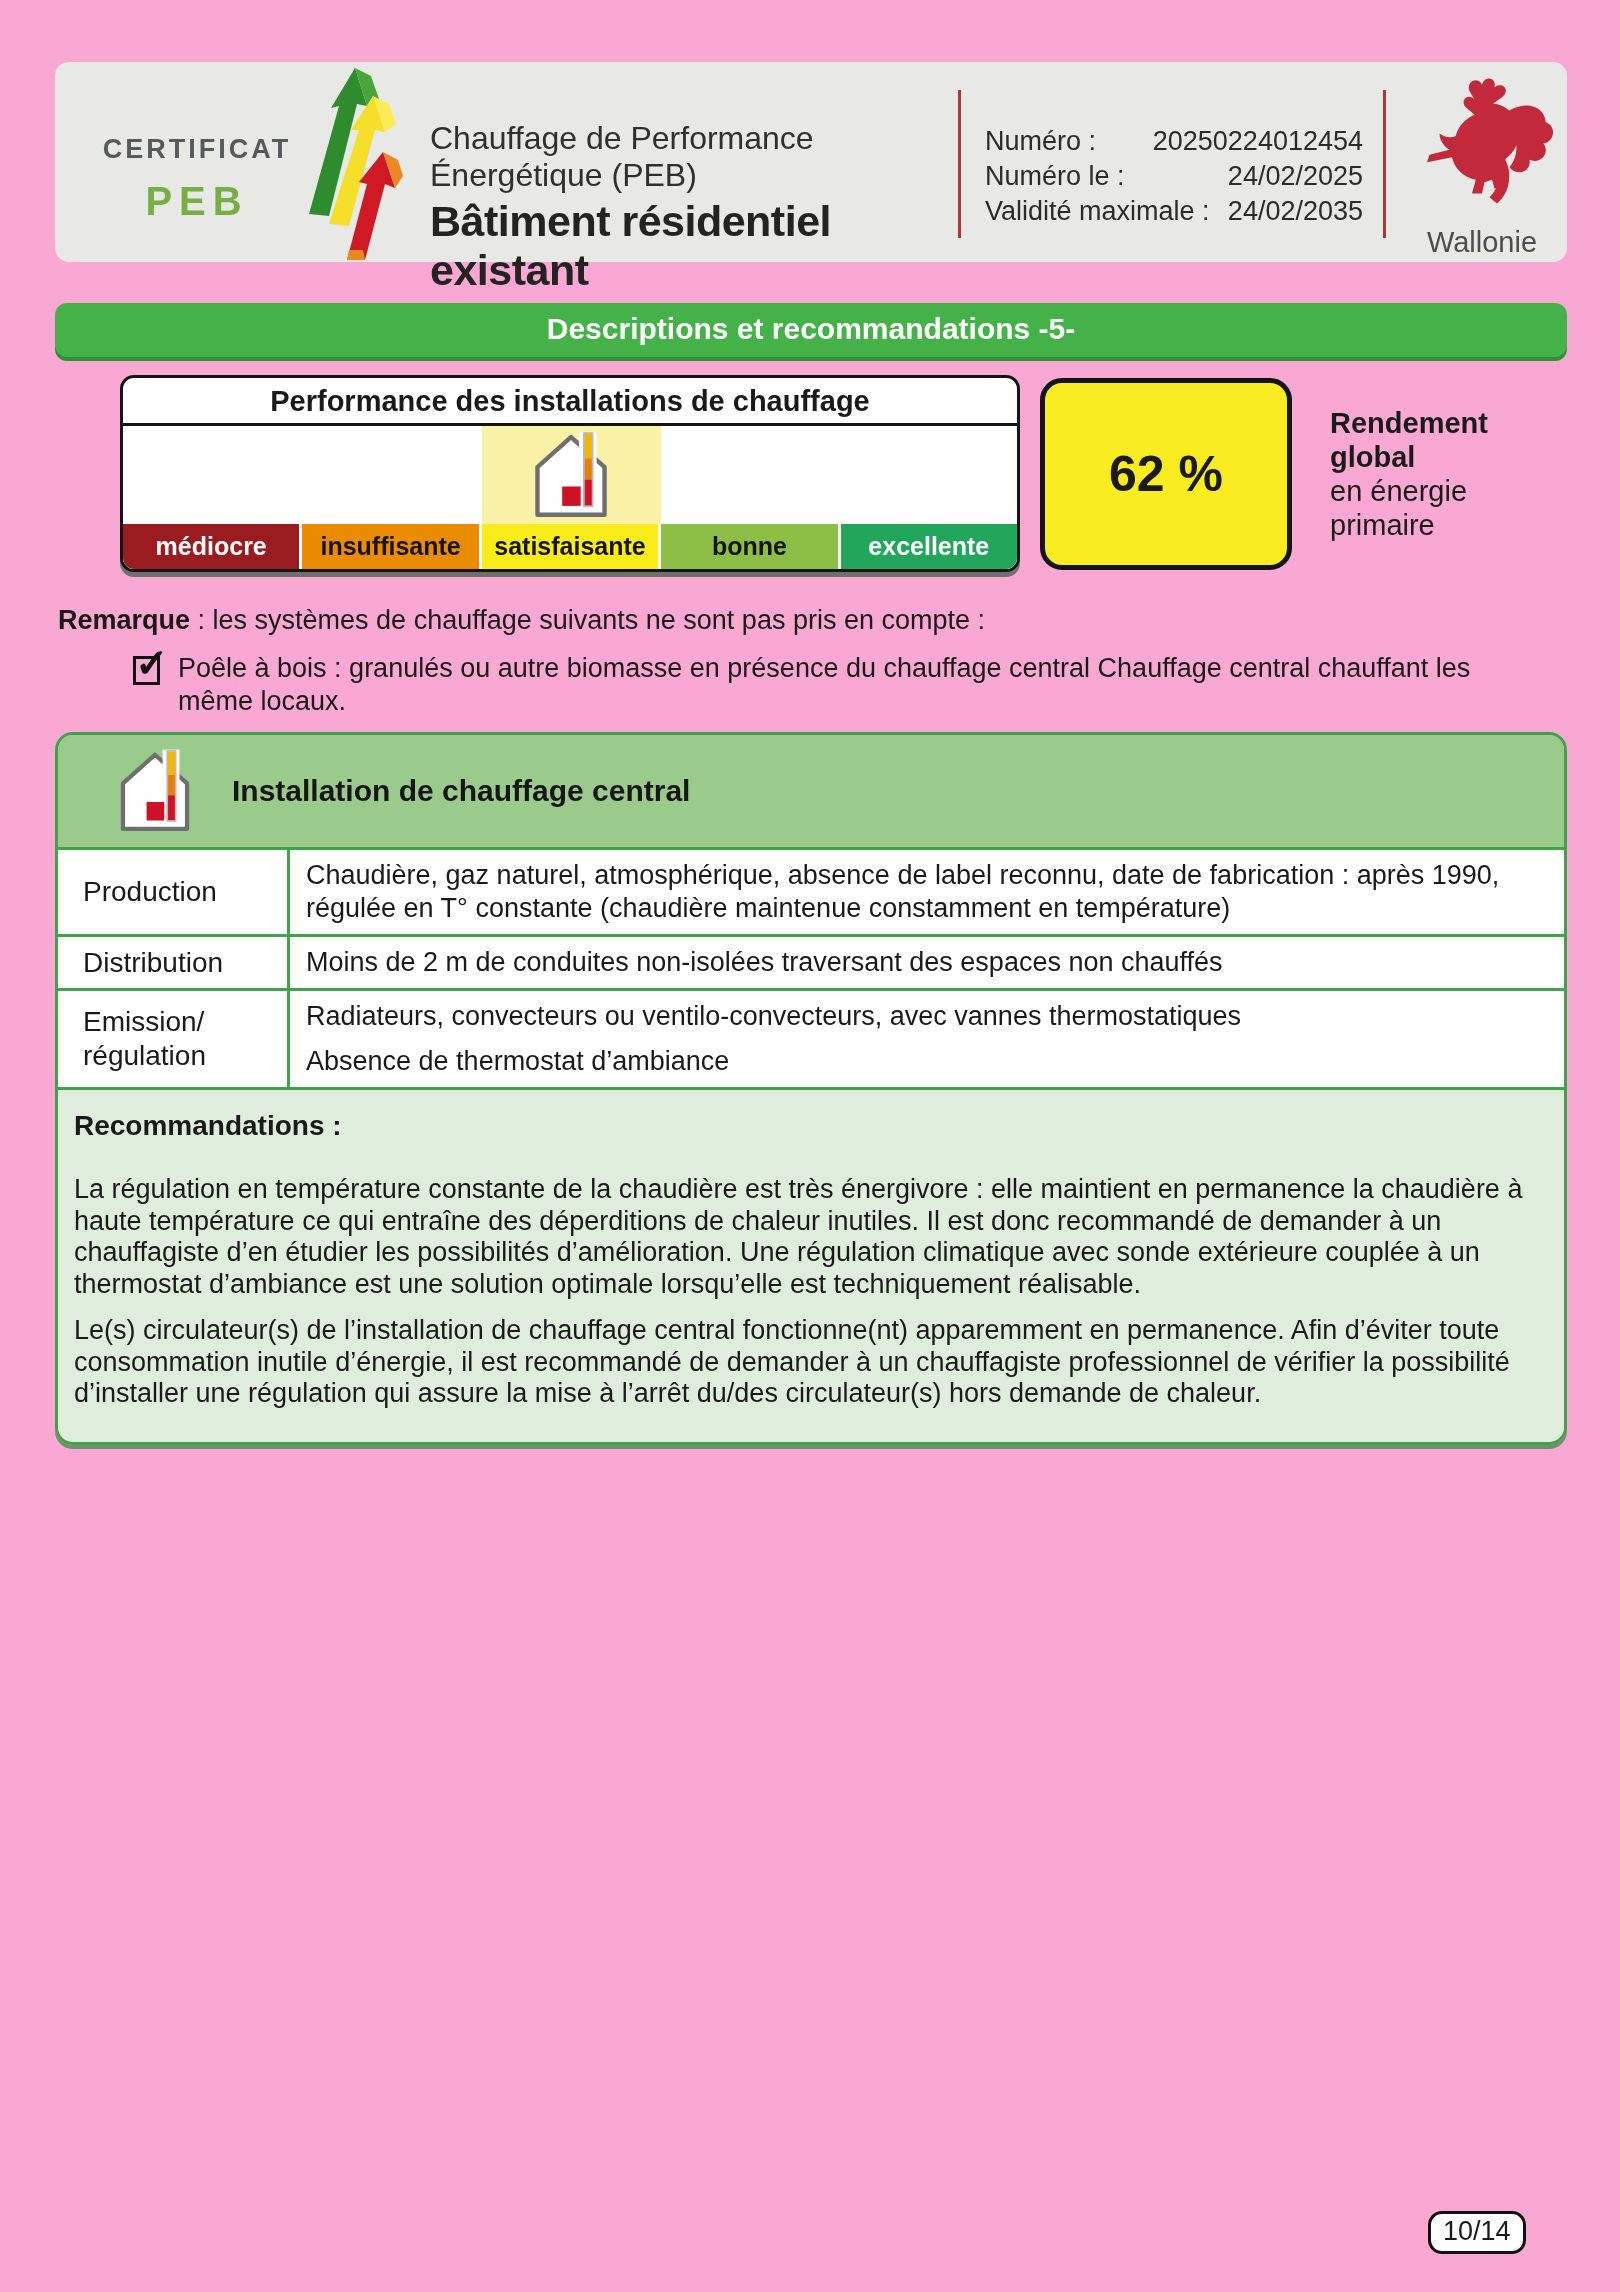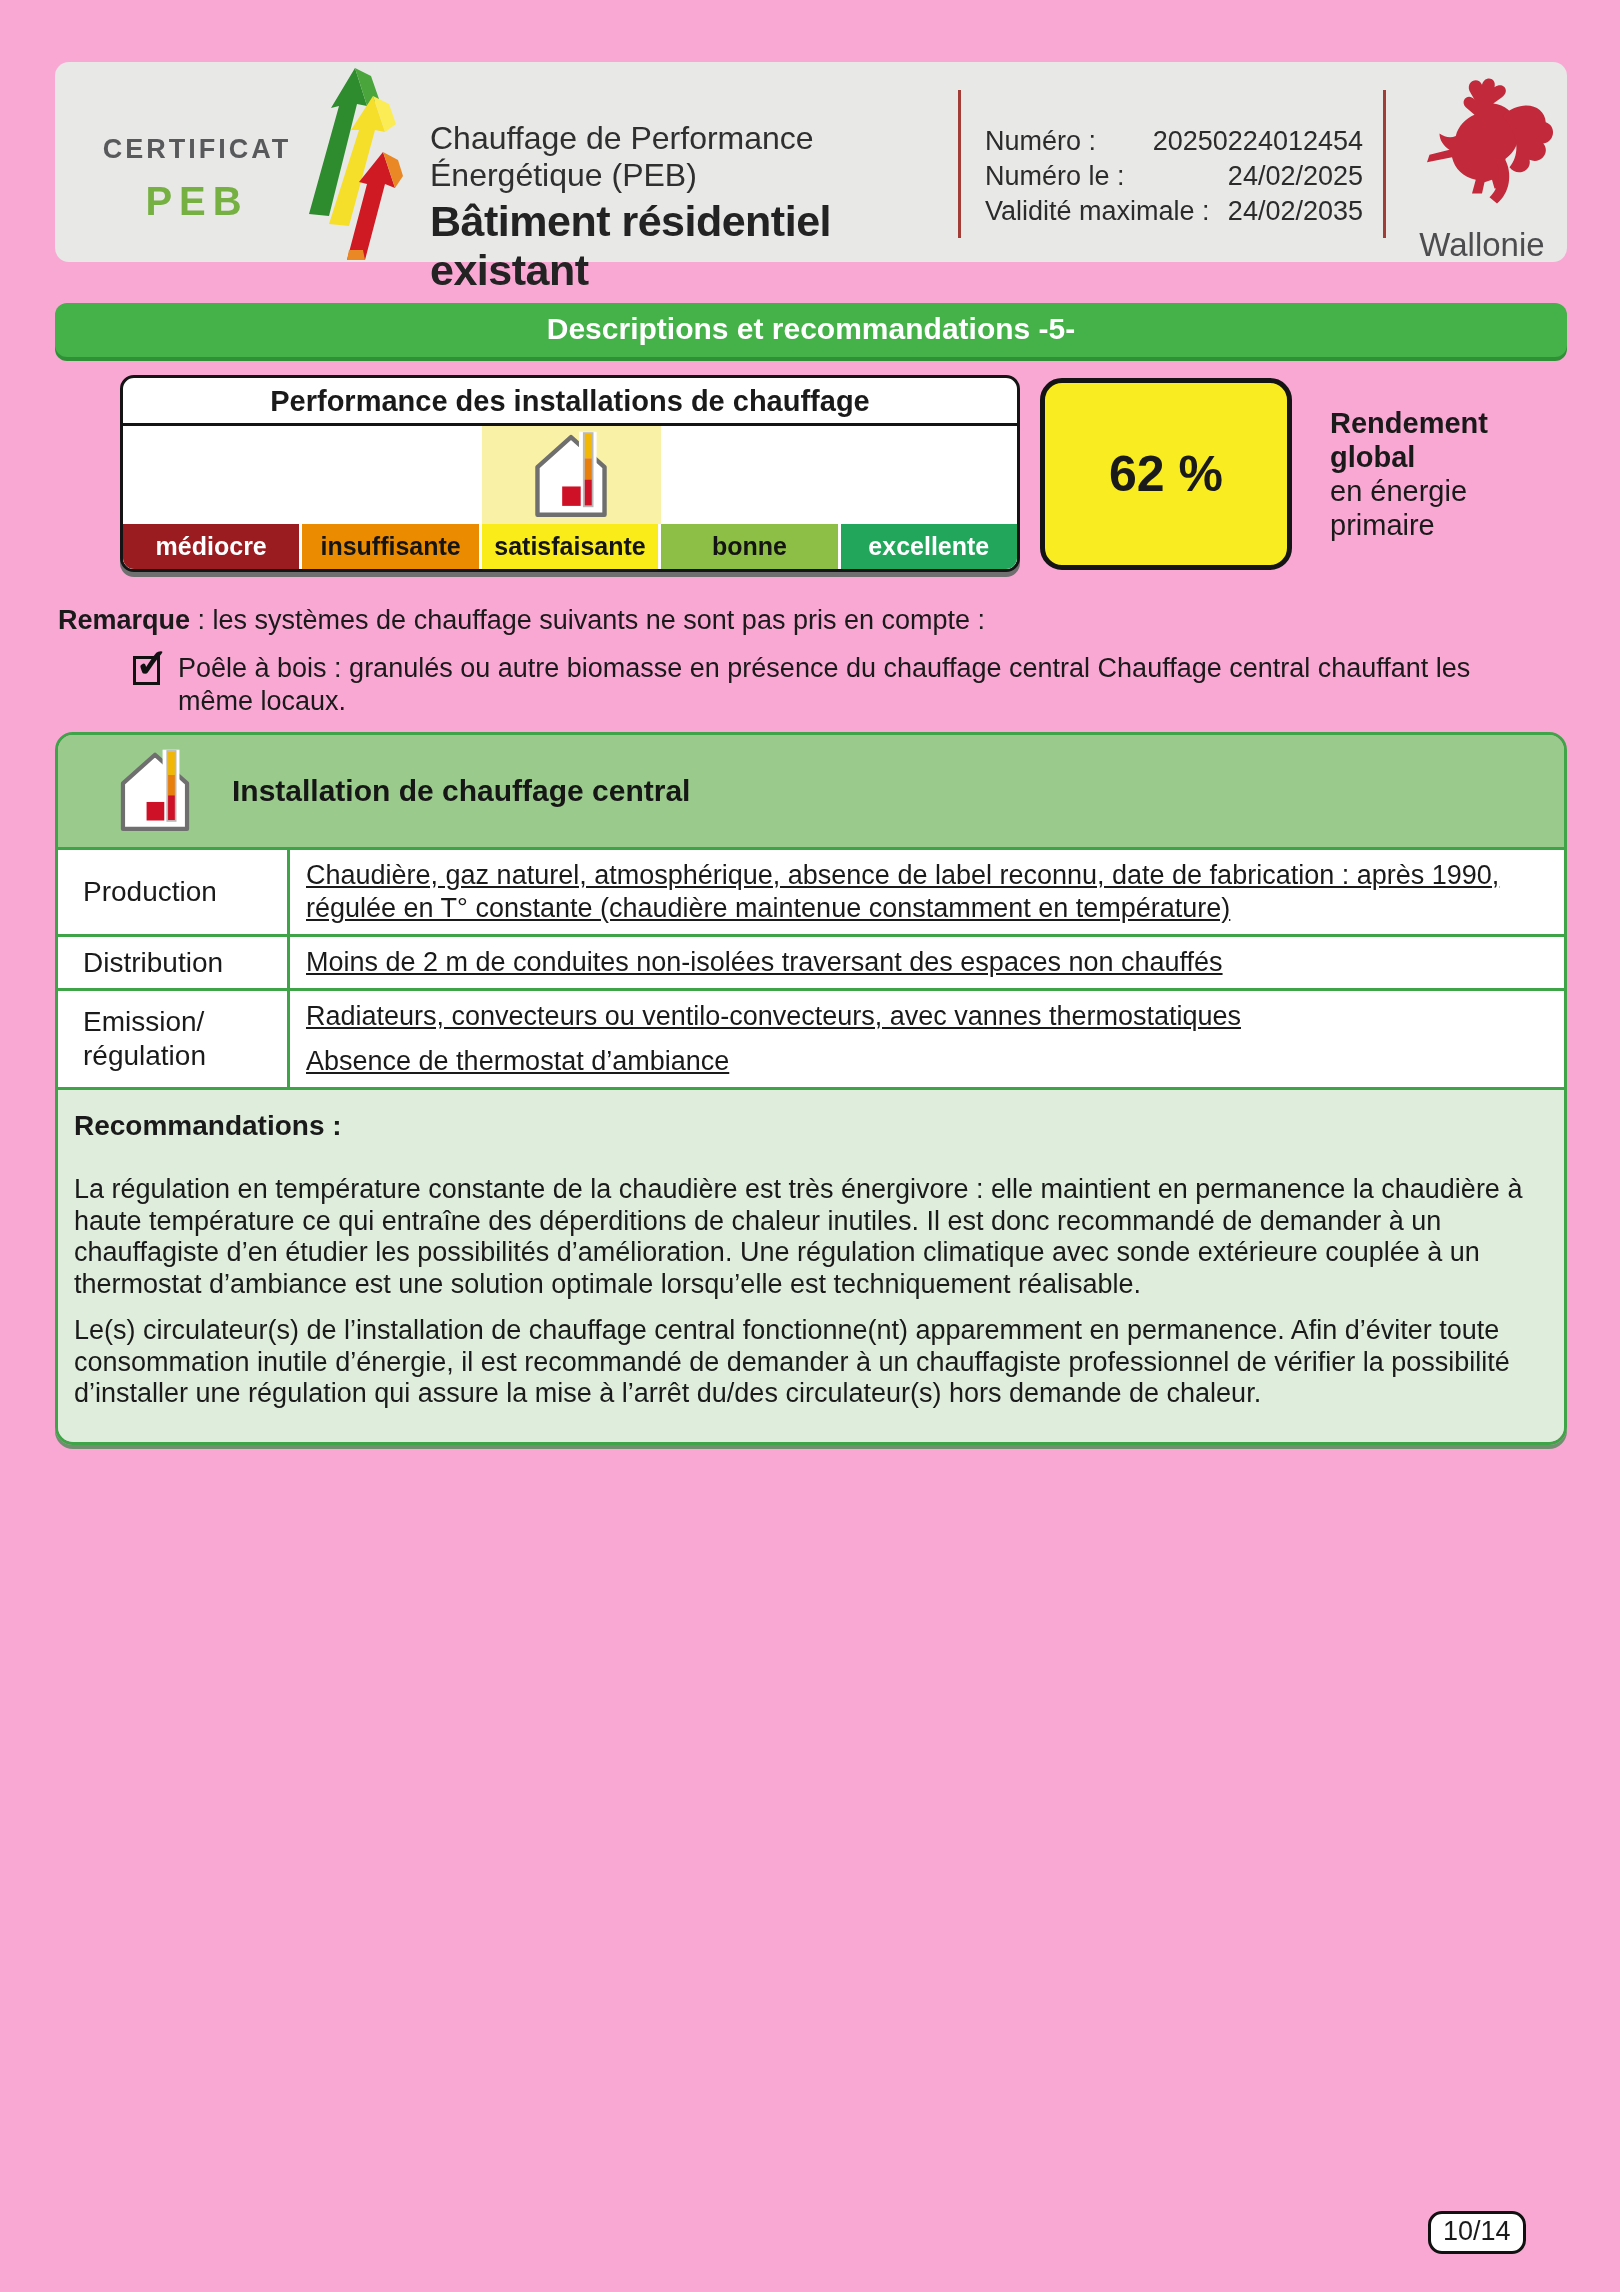--- a/index.html
+++ b/index.html
@@ -15,21 +15,21 @@
   .logo-arrows { position:absolute; left:248px; top:2px; }
   .header-titles { position:absolute; left:375px; top:58px; width:540px; }
   .header-title-1 { font-size:32px; color:#2f2f2f; }
   .header-title-2 { font-size:43px; font-weight:700; color:#232323; margin-top:3px; letter-spacing:-0.5px; }
   .vdivider { position:absolute; top:28px; width:3px; height:148px; background:#a23c36; }
   .vdivider.d1 { left:903px; }
   .vdivider.d2 { left:1328px; }
   .header-meta { position:absolute; left:930px; top:62px; width:378px; font-size:27px; color:#2b2b2b; }
   .meta-row { display:flex; justify-content:space-between; line-height:35px; }
   .region-block { position:absolute; left:1352px; top:8px; width:150px; text-align:center; }
-  .region-label { font-size:33px; color:#4d4d4f; margin-top:0px; }
+  .region-label { font-size:29px; color:#4d4d4f; margin-top:0px; }
 
   
   .section-banner { position:absolute; left:55px; top:303px; width:1512px; height:54px;
                     background:#45b149; border-radius:12px; color:#ffffff; font-weight:700;
                     font-size:30px; text-align:center; line-height:52px;
                     box-shadow:0 4px 0 #2f9135; }
 
   
   .perf-panel { position:absolute; left:120px; top:375px; width:900px; height:197px;
                 background:#ffffff; border:3px solid #141414; border-radius:14px;
@@ -62,21 +62,21 @@
   .install-panel { position:absolute; left:55px; top:732px; width:1512px;
                    border:3px solid #3fa447; border-radius:18px; overflow:hidden;
                    box-shadow:0 4px 0 #6f8f6f; }
   .install-header { background:#9bca8d; height:112px; display:flex; align-items:center;
                     padding-left:58px; gap:38px; }
   .install-title { font-weight:700; font-size:30px; color:#161616; }
   .install-row { display:flex; background:#ffffff; border-top:3px solid #3fa447; }
   .label-cell { width:232px; flex:0 0 auto; border-right:3px solid #3fa447;
                 display:flex; align-items:center; padding-left:25px;
                 font-size:28px; white-space:pre-line; line-height:34px; }
-  .value-cell { flex:1; padding:9px 18px 9px 16px; font-size:27px; line-height:33px;text-decoration:underline; }
+  .value-cell { flex:1; padding:9px 18px 9px 16px; font-size:27px; line-height:33px; }
   .value-cell .line2 { margin-top:12px; }
   .recommend-block { background:#dfeddc; border-top:3px solid #3fa447; padding:20px 28px 32px 16px; }
   .recommend-title { font-weight:700; font-size:28px; }
   .recommend-p { font-size:27px; line-height:31.5px; text-align:left; }
   .recommend-p.p1 { margin-top:32px; }
   .recommend-p.p2 { margin-top:15px; }
 
   
   .page-badge { position:absolute; left:1428px; top:2211px; border:3px solid #111;
                 border-radius:14px; padding:2px 12px 4px; font-size:27px; background:#fff; }

